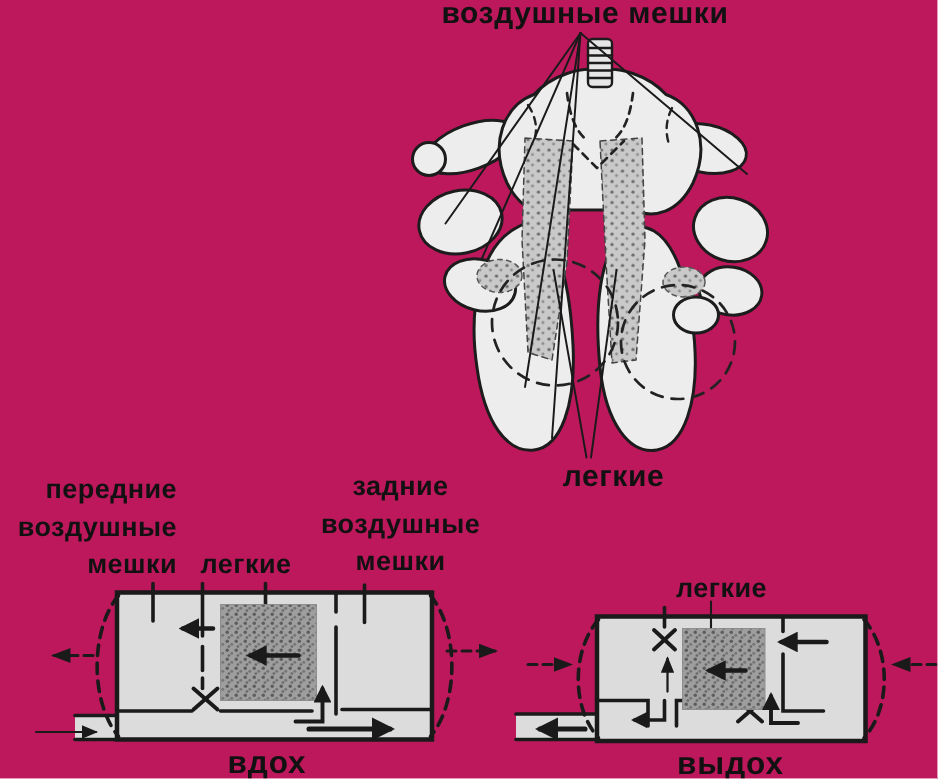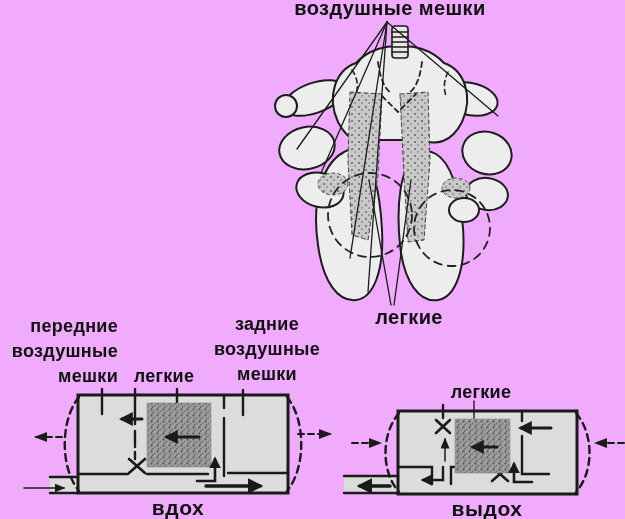--- a/index.html
+++ b/index.html
@@ -1,16 +1,16 @@
 <!DOCTYPE html>
 <html><head>
 <meta charset="utf-8">
 <style>
   html,body{margin:0;padding:0;background:#ffffff;}
-  .canvas{position:relative;width:625px;height:519px;background:#f0abfc;overflow:hidden;}
+  .canvas{position:relative;width:625px;height:519px;background:#be185d;overflow:hidden;}
   svg{display:block;}
   .tt{font-family:"Liberation Sans","DejaVu Sans",sans-serif;font-weight:700;fill:#111;}
   .s20{font-size:20px;letter-spacing:0.4px;}
   .s18{font-size:18px;letter-spacing:0.3px;}
   .s21{font-size:21px;letter-spacing:0.6px;}
 </style>
 </head>
 <body>
 
 <div class="canvas">

